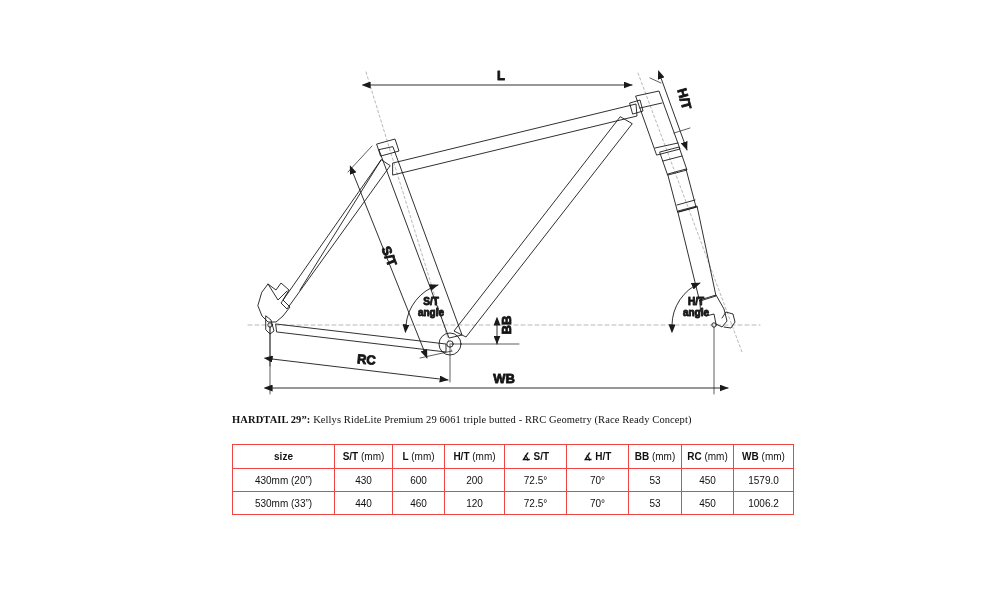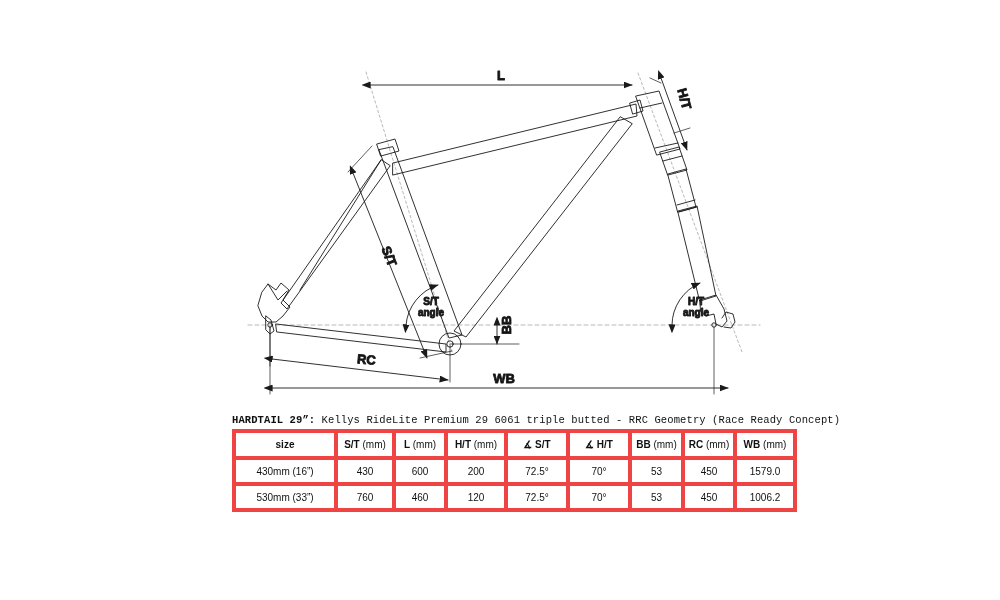--- a/index.html
+++ b/index.html
@@ -33,34 +33,34 @@
     left: 232px;
     top: 414px;
     width: 533px;
   }
   .geo-title {
     font-size: 10.5px;
     font-weight: bold;
     color: #111;
     letter-spacing: 0.1px;
     white-space: nowrap;
-    margin-bottom: 3px;
-    font-family: Liberation Mono, monospace;
+    margin-bottom: 19px;
+    font-family: Liberation Serif, serif;
   }
   .geo-title .thin {
     font-weight: normal;
   }
   table.geo {
     border-collapse: collapse;
     width: 533px;
     table-layout: fixed;
     background: #fff;
   }
   table.geo th, table.geo td {
-    border: 4px solid #ef4444;
+    border: 1px solid #ef4444;
     text-align: center;
     font-size: 10px;
     color: #111;
     height: 22px;
     padding: 0 2px;
     font-family: "Liberation Sans", sans-serif;
     white-space: nowrap;
   }
   table.geo th {
     font-weight: normal;
@@ -245,33 +245,33 @@
           <th><span class="bold">H/T</span><span> (mm)</span></th>
           <th><span class="bold">∡ S/T</span><span></span></th>
           <th><span class="bold">∡ H/T</span><span></span></th>
           <th><span class="bold">BB</span><span> (mm)</span></th>
           <th><span class="bold">RC</span><span> (mm)</span></th>
           <th><span class="bold">WB</span><span> (mm)</span></th>
         </tr>
       </thead>
       <tbody>
         <tr>
-          <td class="sizecell">430mm (16”)</td>
+          <td class="sizecell">430mm (20”)</td>
           <td>430</td>
           <td>600</td>
           <td>200</td>
           <td>72.5°</td>
           <td>70°</td>
           <td>53</td>
           <td>450</td>
           <td>1579.0</td>
         </tr>
         <tr>
           <td class="sizecell">530mm (33”)</td>
-          <td>760</td>
+          <td>440</td>
           <td>460</td>
           <td>120</td>
           <td>72.5°</td>
           <td>70°</td>
           <td>53</td>
           <td>450</td>
           <td>1006.2</td>
         </tr>
       </tbody>
     </table>

